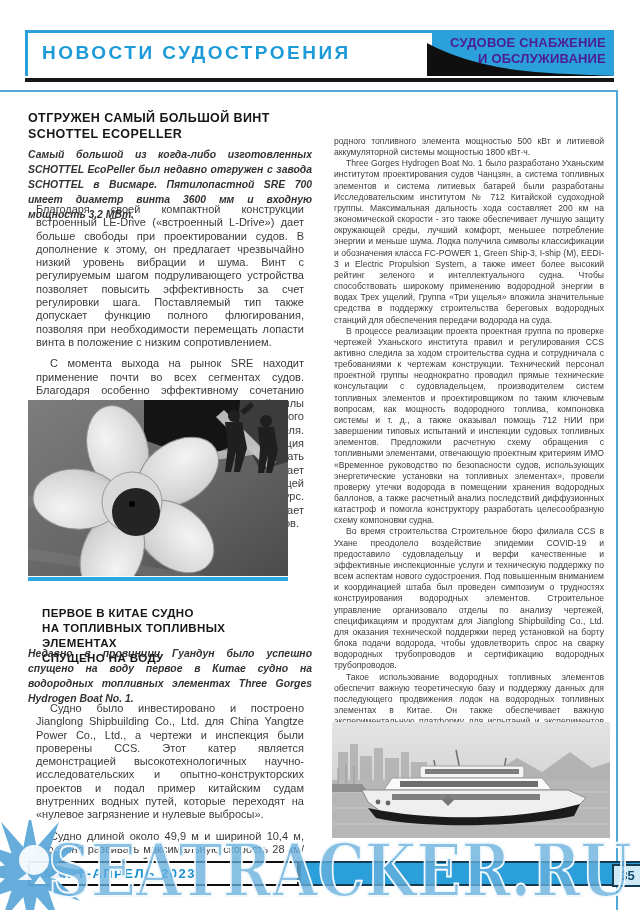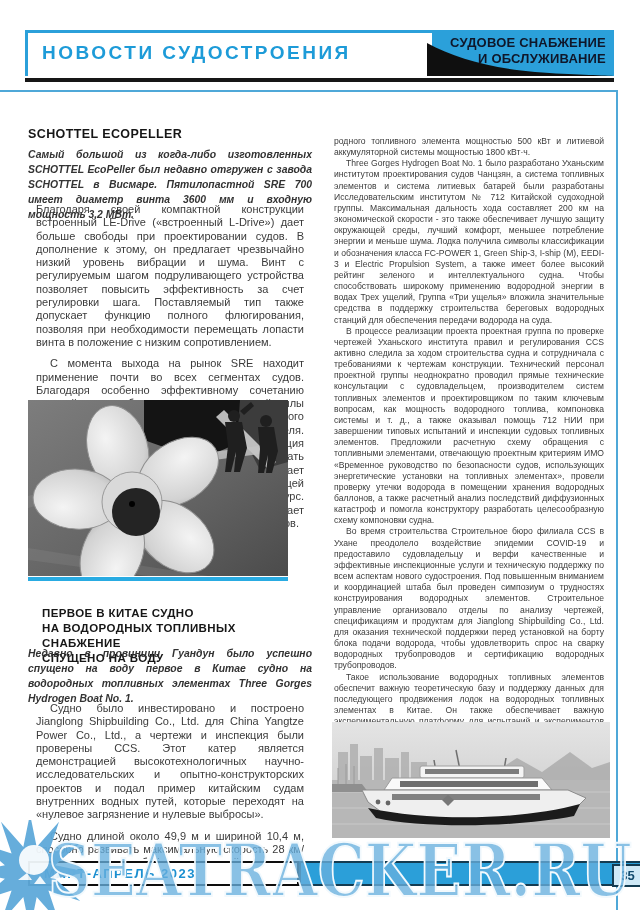--- a/index.html
+++ b/index.html
@@ -4,21 +4,21 @@
 <style>
   html,body{margin:0;padding:0;background:#fff;}
   #page{position:relative;width:640px;height:910px;background:#ffffff;overflow:hidden;
         font-family:"Liberation Sans",sans-serif;color:#3b3b3b;}
   
   .banner{position:absolute;left:25px;top:30px;width:589px;height:46px;background:#2ba0da;}
   .banner-white{position:absolute;left:3px;top:3px;width:404px;height:48px;background:#ffffff;}
   .banner-title{position:absolute;left:14px;top:0;height:40px;line-height:40px;
         font-size:19px;font-weight:bold;letter-spacing:2.5px;color:#1d9bd8;white-space:nowrap;}
   .banner-wave{position:absolute;left:0;top:0;}
-  .banner-badge{position:absolute;right:8px;top:5px;text-align:right;color:#0f172a;
+  .banner-badge{position:absolute;right:8px;top:5px;text-align:right;color:#4c1d95;
         font-weight:bold;font-size:13px;line-height:16px;letter-spacing:0.2px;}
   .black-rule{position:absolute;left:25px;top:78px;width:589px;height:4px;background:#161616;}
   
   .frame{position:absolute;left:-4px;top:90px;width:618px;height:840px;border:2px solid #4fa8d8;}
   
   .colL{position:absolute;left:28px;width:284px;}
   .colR{position:absolute;left:334px;width:270px;margin-top:36px;}
   h1.art{margin:0;font-size:12.5px;line-height:16px;letter-spacing:0.4px;color:#161616;
         font-weight:bold;}
   h2.art{margin:14px;font-size:11.5px;line-height:15px;letter-spacing:0.4px;color:#161616;
@@ -58,21 +58,21 @@
     <div class="banner-badge">
       <div>СУДОВОЕ СНАБЖЕНИЕ</div>
       <div>И ОБСЛУЖИВАНИЕ</div>
     </div>
   </div>
   <div class="black-rule"></div>
 
   <div class="frame"></div>
 
   <div class="colL" style="top:110px;">
-    <h1 class="art"><br>
+    <h1 class="art"><span>ОТГРУЖЕН САМЫЙ БОЛЬШОЙ ВИНТ</span><br>
     <span>SCHOTTEL ECOPELLER</span></h1>
   </div>
   <div class="colL lead" style="top:147px;">Самый большой из когда-либо изготовленных SCHOTTEL EcoPeller был недавно отгружен с завода SCHOTTEL в Висмаре. Пятилопастной SRE 700 имеет диаметр винта 3600 мм и входную мощность 3,2 МВт.</div>
   <div class="colL bodyL" style="top:195px;">
     <p class="noindent">Благодаря своей компактной конструкции встроенный LE-Drive («встроенный L-Drive») дает больше свободы при проектировании судов. В дополнение к этому, он предлагает чрезвычайно низкий уровень вибрации и шума. Винт с регулируемым шагом подруливающего устройства позволяет повысить эффективность за счет регулировки шага. Поставляемый тип также допускает функцию полного флюгирования, позволяя при необходимости перемещать лопасти винта в положение с низким сопротивлением.</p>
     <p>С момента выхода на рынок SRE находит применение почти во всех сегментах судов. Благодаря особенно эффективному сочетанию мощной тяги гребного винта и поперечной силы SRE отвечает всем требованиям современного высокопроизводительного движителя. Гидродинамически оптимизированная конструкция позволяет подруливающему устройству создавать максимальное рулевое усилие и обеспечивает максимальные значения с точки зрения общей эффективности и способности удерживать курс. Это снижает расход топлива и обеспечивает снижение эксплуатационных расходов и выбросов.</p>
   </div>
 
   <div class="fig" style="left:28px;top:400px;width:260px;height:176px;">
     <svg width="260" height="176" viewBox="0 0 260 176">
@@ -122,21 +122,21 @@
         <circle cx="4" cy="10" r="24" fill="#242424"></circle>
         <circle cx="0" cy="2" r="3" fill="#000"></circle>
       </g>
     </svg>
   </div>
 
   <div class="cyan-rule"></div>
 
   <div class="colL" style="top:592px;">
     <h2 class="art"><span>ПЕРВОЕ В КИТАЕ СУДНО</span><br>
-    <span>НА ВОДОРОДНЫХ ТОПЛИВНЫХ СНАБЖЕНИЕ</span><br>
+    <span>НА ТОПЛИВНЫХ ТОПЛИВНЫХ ЭЛЕМЕНТАХ</span><br>
     <span>СПУЩЕНО НА ВОДУ</span></h2>
   </div>
   <div class="colL lead" style="top:646px;">Недавно в провинции Гуандун было успешно спущено на воду первое в Китае судно на водородных топливных элементах Three Gorges Hydrogen Boat No. 1.</div>
   <div class="colL bodyL" style="top:694px;height:165px;overflow:hidden;">
     <p>Судно было инвестировано и построено Jianglong Shipbuilding Co., Ltd. для China Yangtze Power Co., Ltd., а чертежи и инспекция были проверены CCS. Этот катер является демонстрацией высокотехнологичных научно-исследовательских и опытно-конструкторских проектов и подал пример китайским судам внутренних водных путей, которые переходят на «нулевое загрязнение и нулевые выбросы».</p>
     <p>Судно длиной около 49,9 м и шириной 10,4 м, способно развивать максимальную скорость 28 км/ч, представляет собой пассажирский катамаран, имеющий чистый бело-голубой окрас и знак водородной энергии, согласно зоне обслуживания класса В и зоне обслуживания класса J2 внутренних водных путей, и имеет основной корпус из стали и надстройки из алюминия и конструкции навесных стеклянных стен. Судно питается от водо-</p>
   </div>
 
   <div class="colR bodyR" style="top:100px;">
     <p class="noindent">родного топливного элемента мощностью 500 кВт и литиевой аккумуляторной системы мощностью 1800 кВт·ч.</p>

